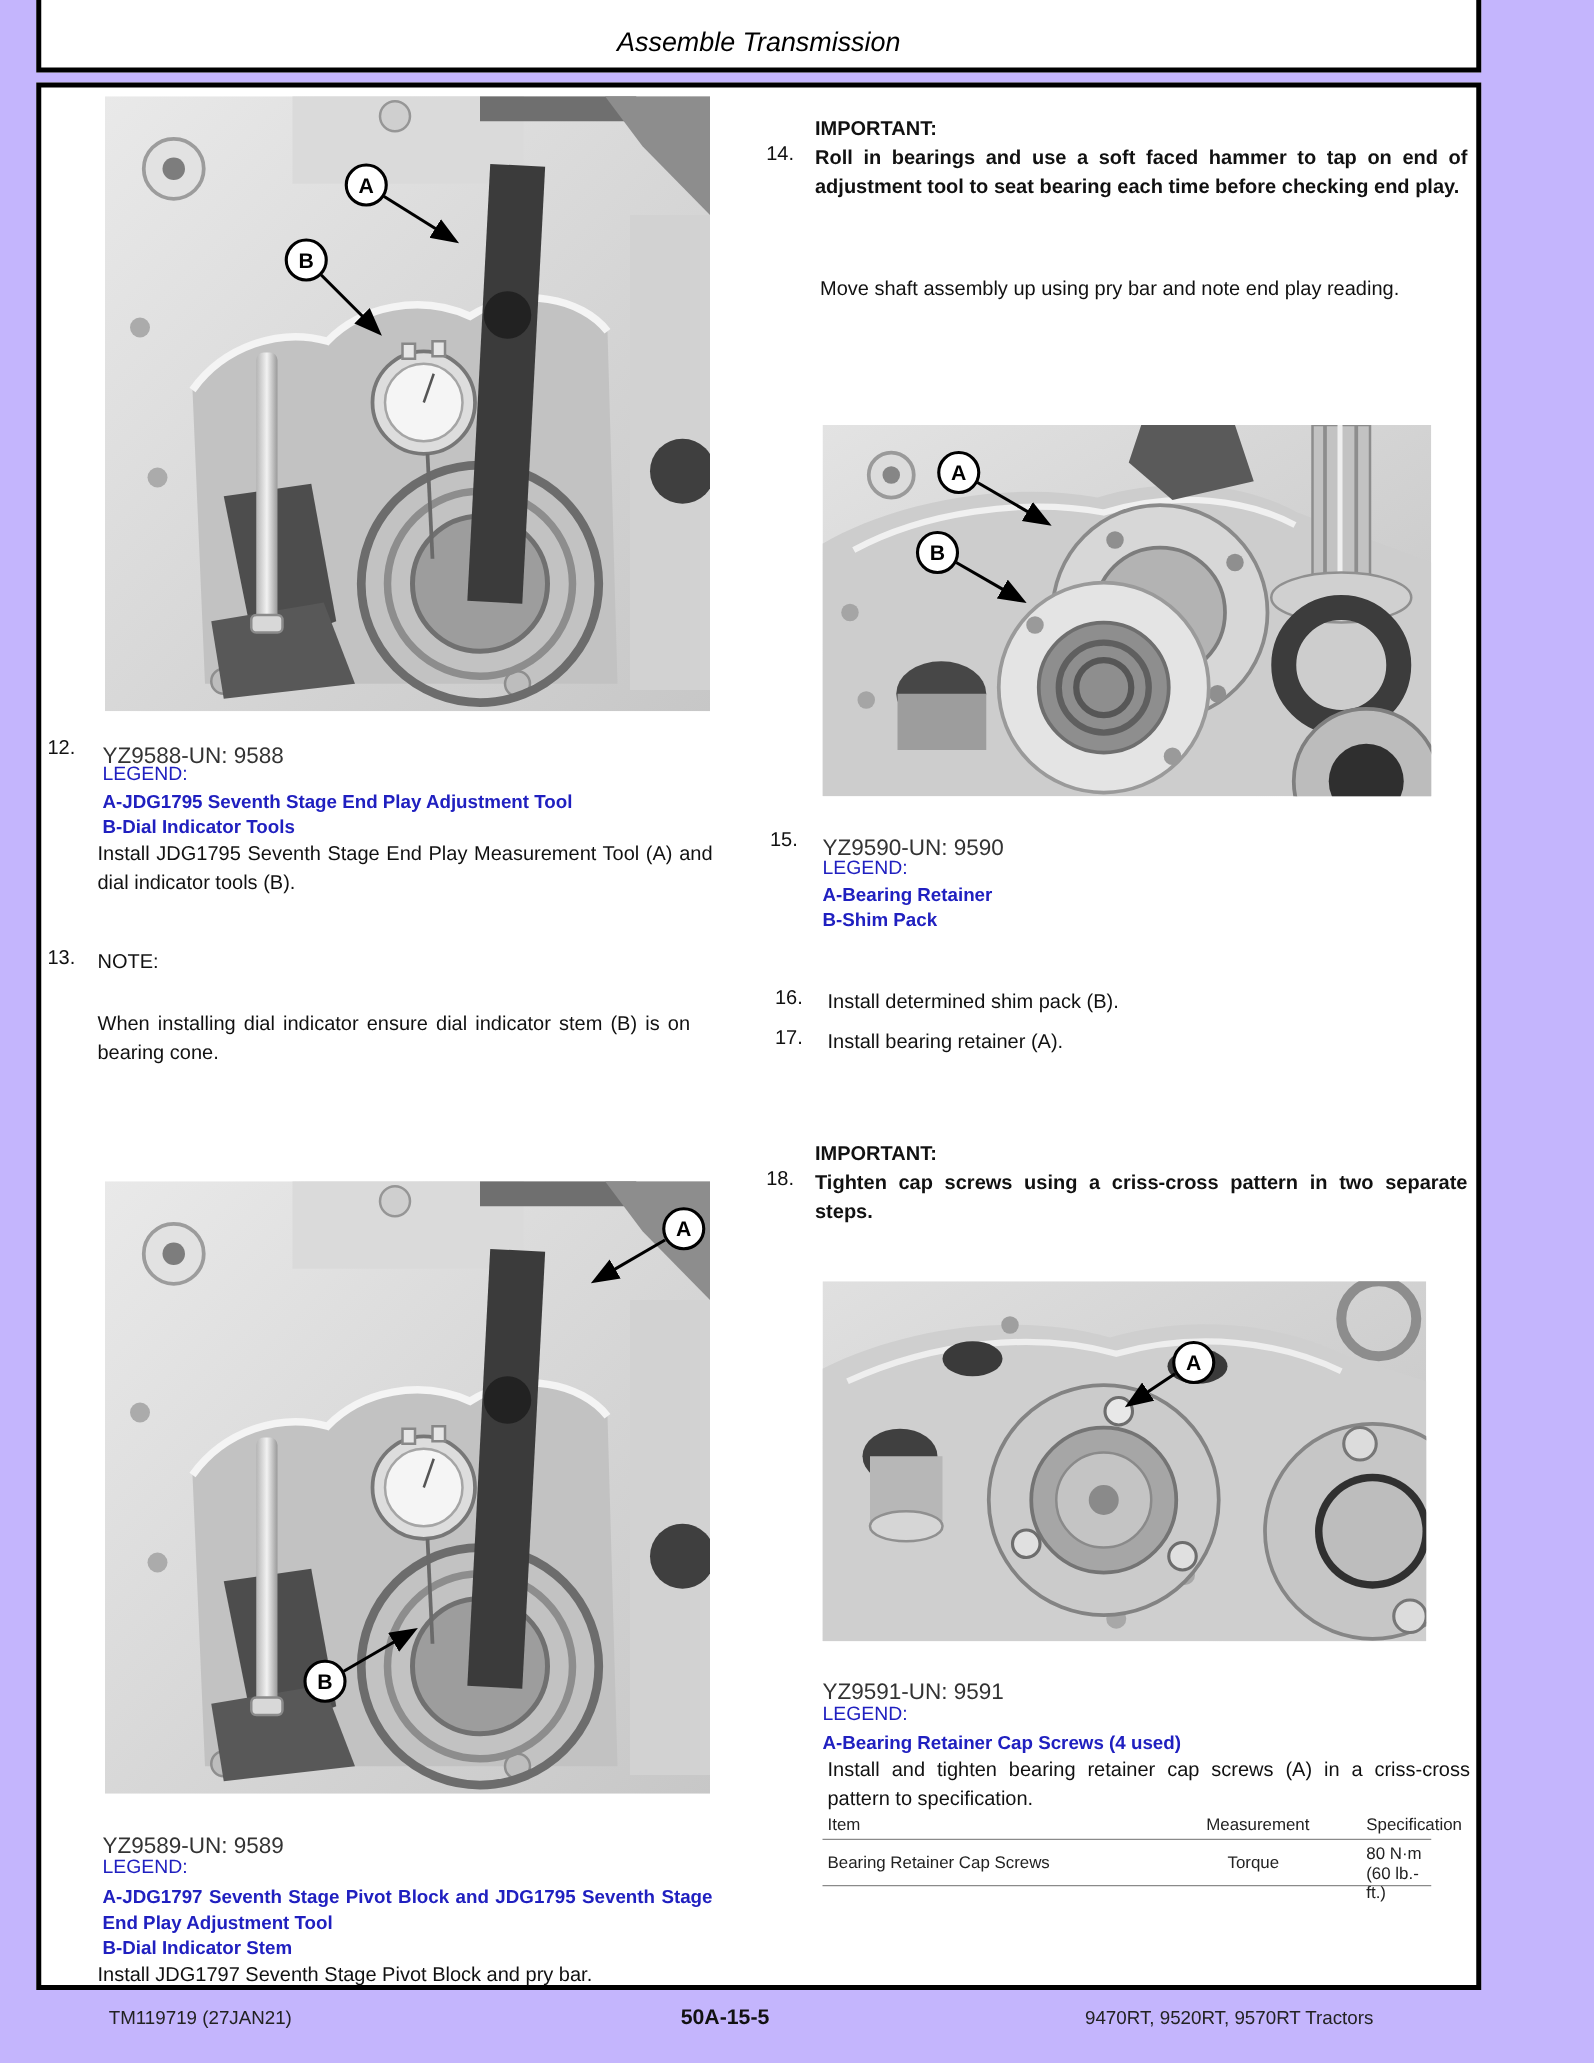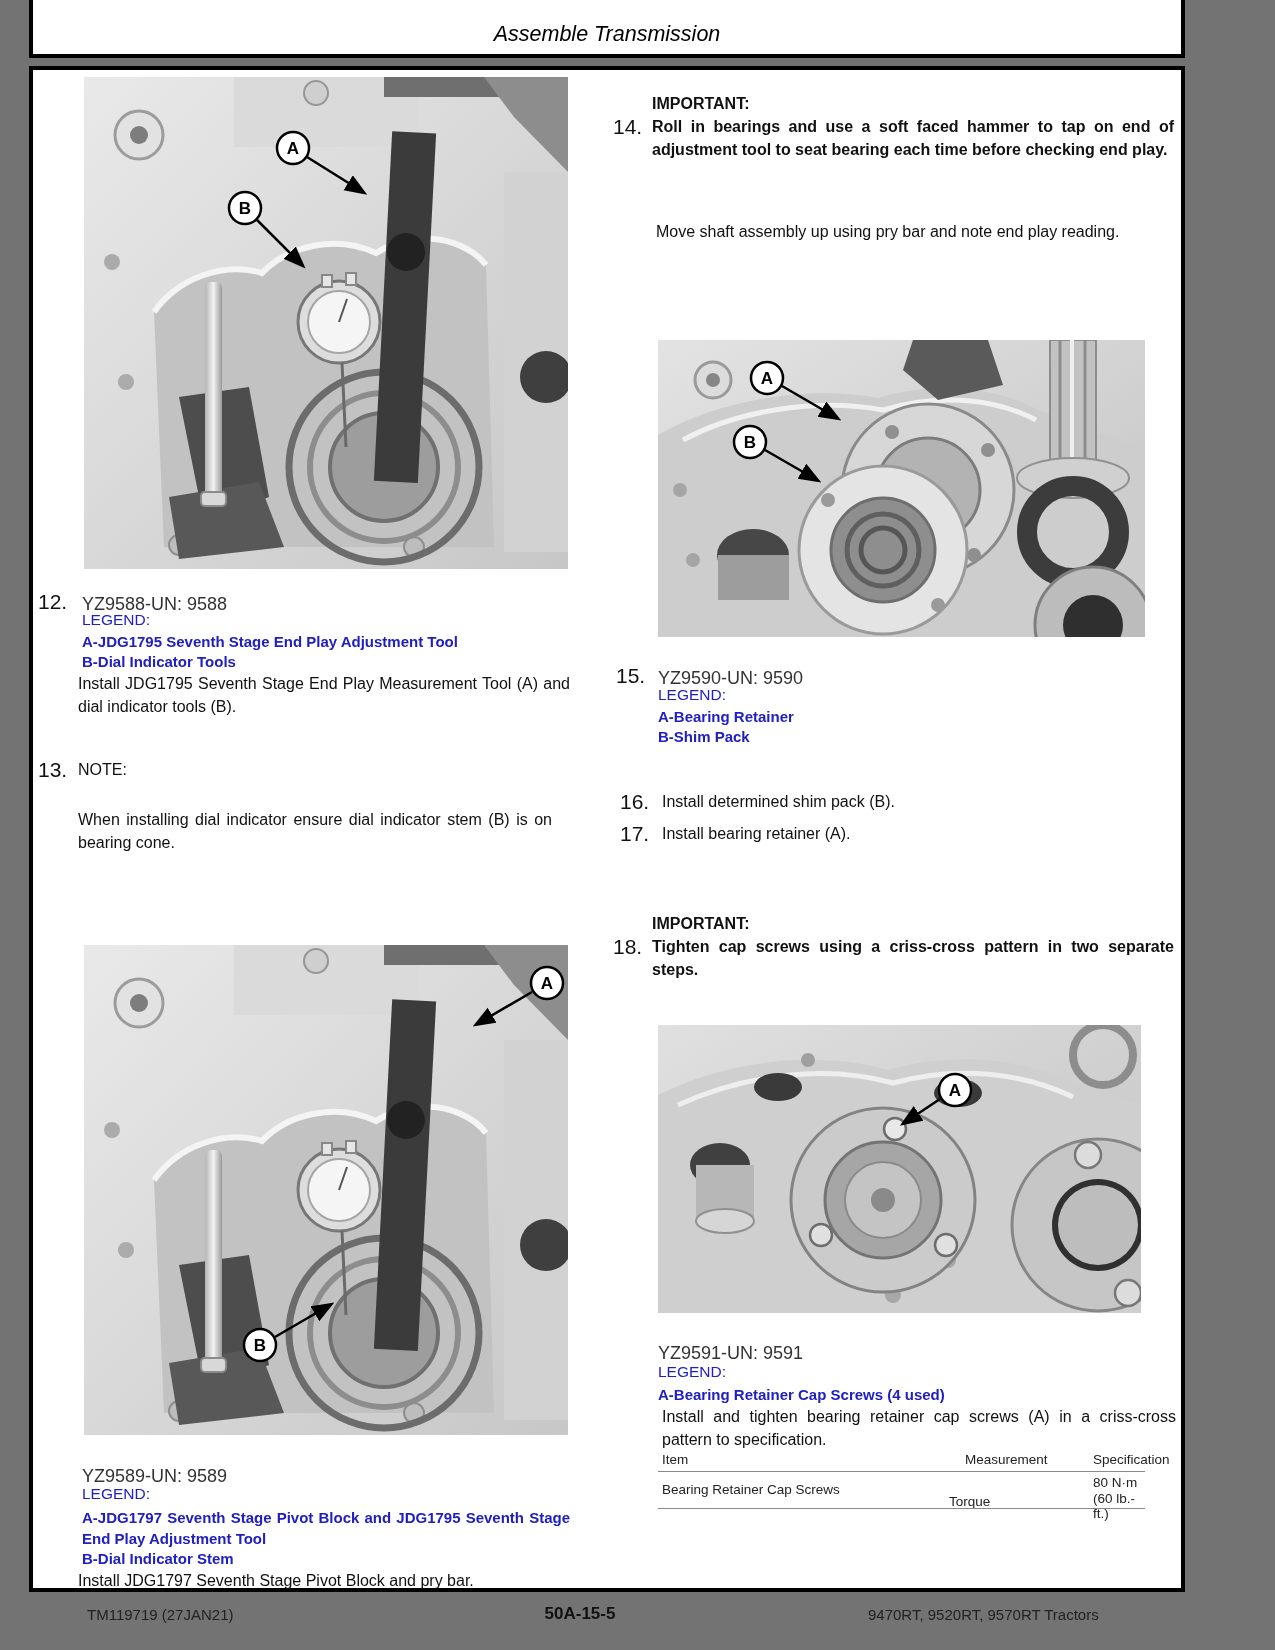--- a/index.html
+++ b/index.html
@@ -1,24 +1,24 @@
 <!DOCTYPE html>
 <html><head>
 <meta charset="utf-8">
 <style>
   html,body{margin:0;padding:0;background:#ffffff;}
-  #page{position:relative;width:1275px;height:1650px;background:#737373;overflow:hidden;
+  #page{position:relative;width:1275px;height:1650px;background:#c4b5fd;overflow:hidden;
         font-family:"Liberation Sans",sans-serif;color:#111;text-decoration:underline;}
   .abs{position:absolute;}
   
   #header-box{left:29px;top:-8px;width:1156px;height:66px;border:4px solid #000;box-sizing:border-box;background:#fff;}
   #content-box{left:29px;top:66px;width:1156px;height:1526px;border:4px solid #000;box-sizing:border-box;background:#fff;}
   #page-title{left:0;top:26px;width:100%;text-align:center;font-size:21.5px;font-style:italic;color:#000;}
   
-  .num{font-size:21px;color:#111;text-align:center;}
+  .num{font-size:16px;color:#111;text-align:center;}
   .body-text{font-size:16px;line-height:23px;color:#111;}
   .bold{font-weight:bold;}
   .just{text-align:justify;}
   .figcode{font-size:18px;color:#333;}
   .legend-title{font-size:15.5px;color:#2020c0;}
   .legend-item{font-size:15px;font-weight:bold;color:#2020c0;line-height:20.5px;}
   .tbl-text{font-size:13.5px;color:#222;}
   .rule{height:0;border-top:1px solid #8a8a8a;}
   .footer-text{font-size:15px;color:#222;}
   .footer-center{font-size:17px;font-weight:bold;color:#111;}
@@ -298,21 +298,21 @@
     <div class="abs legend-title" style="left:625px;top:1293px;">LEGEND:</div>
     <div class="abs legend-item" style="left:625px;top:1315px;width:510px;">A-Bearing Retainer Cap Screws (4 used)</div>
     <div class="abs body-text just" style="left:629px;top:1335px;width:514px;">Install and tighten bearing retainer cap screws (A) in a criss-cross pattern to specification.</div>
 
     <div class="abs" style="left:625px;top:1380px;width:487px;height:60px;">
       <div class="abs tbl-text" style="left:4px;top:2px;">Item</div>
       <div class="abs tbl-text" style="left:307px;top:2px;">Measurement</div>
       <div class="abs tbl-text" style="left:435px;top:2px;">Specification</div>
       <div class="abs rule" style="left:0;top:21px;width:487px;"></div>
       <div class="abs tbl-text" style="left:4px;top:32px;">Bearing Retainer Cap Screws</div>
-      <div class="abs tbl-text" style="left:291px;top:32px;margin-top:12px;">Torque</div>
+      <div class="abs tbl-text" style="left:324px;top:32px;">Torque</div>
       <div class="abs tbl-text" style="left:435px;top:25px;">80 N·m</div>
       <div class="abs tbl-text" style="left:435px;top:41px;">(60 lb.-ft.)</div>
       <div class="abs rule" style="left:0;top:58px;width:487px;"></div>
     </div>
 
   </div>
 
   <div class="abs footer-text" style="left:87px;top:1606px;">TM119719 (27JAN21)</div>
   <div class="abs footer-center" style="left:0;top:1604px;width:1160px;text-align:center;">50A-15-5</div>
   <div class="abs footer-text" style="left:868px;top:1606px;">9470RT, 9520RT, 9570RT Tractors</div>

